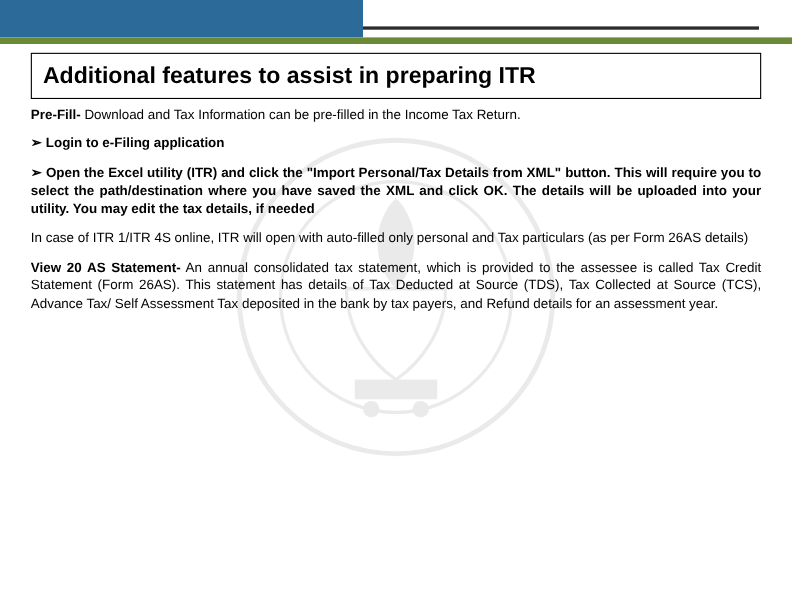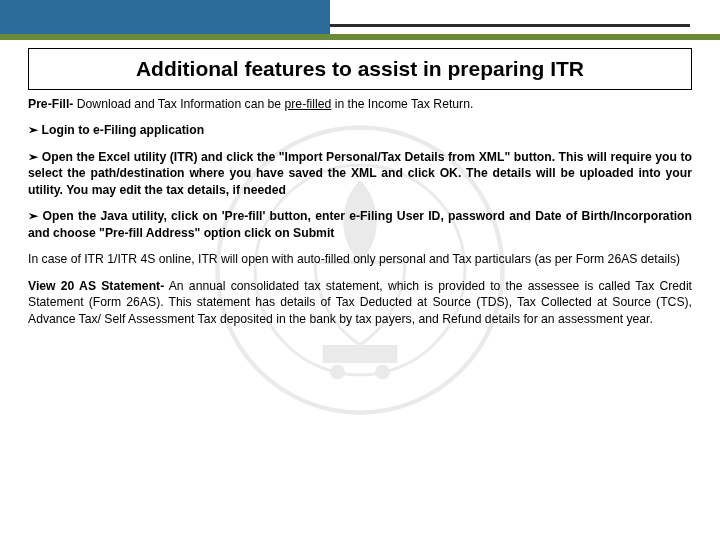--- a/index.html
+++ b/index.html
@@ -34,42 +34,42 @@
     height: 6px;
     background: #6b8a38;
   }
   .title-box {
     position: absolute;
     top: 48px;
     left: 28px;
     right: 28px;
     border: 1px solid #000;
     padding: 8px 10px;
-    text-align: center;
+    text-align: left;
   }
   .title-box h1 {
     font-size: 21px;
     font-weight: bold;
     color: #000;
   }
   .content {
     position: absolute;
     top: 96px;
     left: 28px;
     right: 28px;
     bottom: 10px;
     font-size: 12.2px;
     line-height: 1.35;
     color: #000;
   }
   .content p { margin-bottom: 10px; }
   .bullet { text-align: justify; font-weight: bold; }
   .bullet::before { content: "➢ "; }
   .or-line { padding-left: 34px; }
-  .underline { text-decoration: underline; }
+  .underline { }
   .justify { text-align: justify; }
   .watermark {
     position: absolute;
     top: 50%;
     left: 50%;
     width: 300px;
     height: 300px;
     transform: translate(-50%, -50%);
     opacity: 0.08;
     pointer-events: none;
@@ -104,21 +104,20 @@
   <p>
     <b>Pre-Fill-</b><span> Download and Tax Information can be </span><span class="underline">pre-filled</span><span> in the Income Tax Return.</span>
   </p>
 
   <p class="bullet">Login to e-Filing application</p>
 
 
   <p class="bullet">Open the Excel utility (ITR) and click the "Import Personal/Tax Details from XML" button. This will require you to select the path/destination where you have saved the XML and click OK. The details will be uploaded into your utility. You may edit the tax details, if needed</p>
 
 
-  <p class="bullet">Open the Java utility, click on 'Pre-fill' button, enter e-Filing User ID, password and Date of Birth/Incorporation and choose "Pre-fill Address" option click on Submit</p>
 
   <p class="justify">In case of ITR 1/ITR 4S online, ITR will open with auto-filled only personal and Tax particulars (as per Form 26AS details)</p>
 
   <p class="justify">
     <b>View 20 AS Statement-</b><span> An annual consolidated tax statement, which is provided to the assessee is called Tax Credit Statement (Form 26AS). This statement has details of Tax Deducted at Source (TDS), Tax Collected at Source (TCS), Advance Tax/ Self Assessment Tax deposited in the bank by tax payers, and Refund details for an assessment year.</span>
   </p>
 
 </div>
 
 </body></html>

